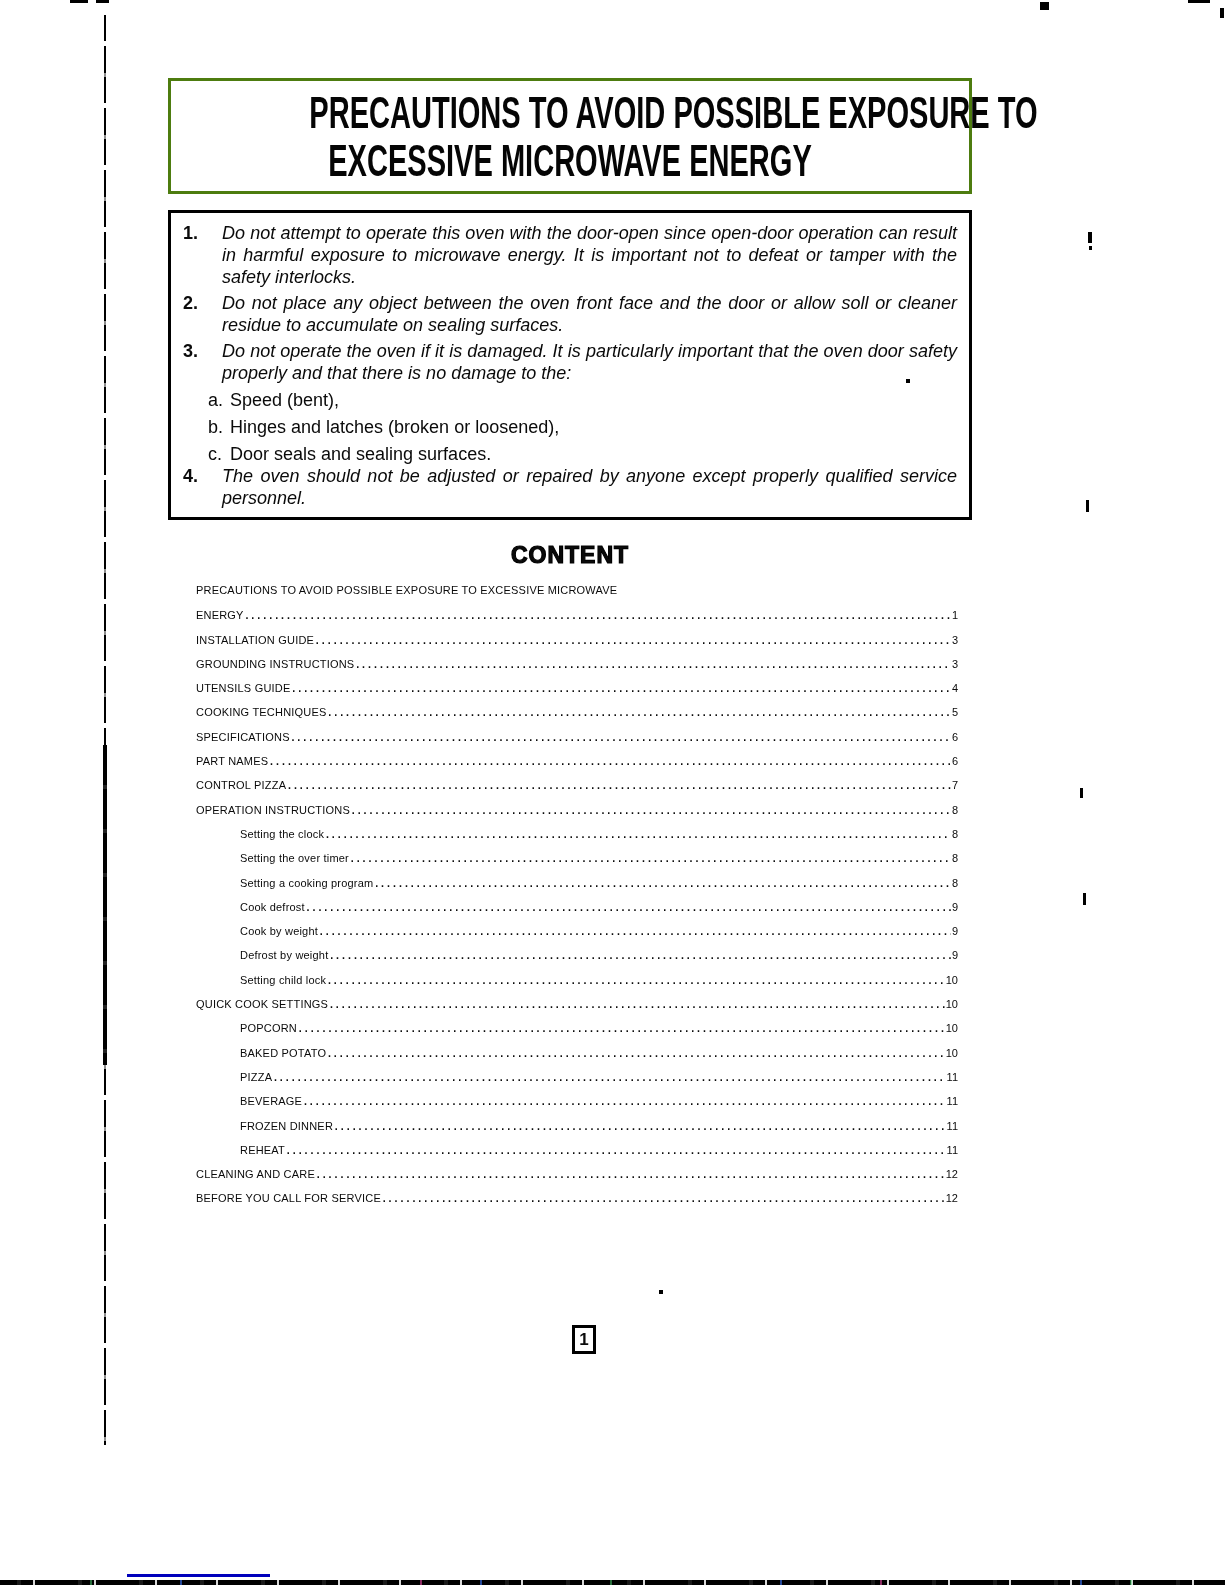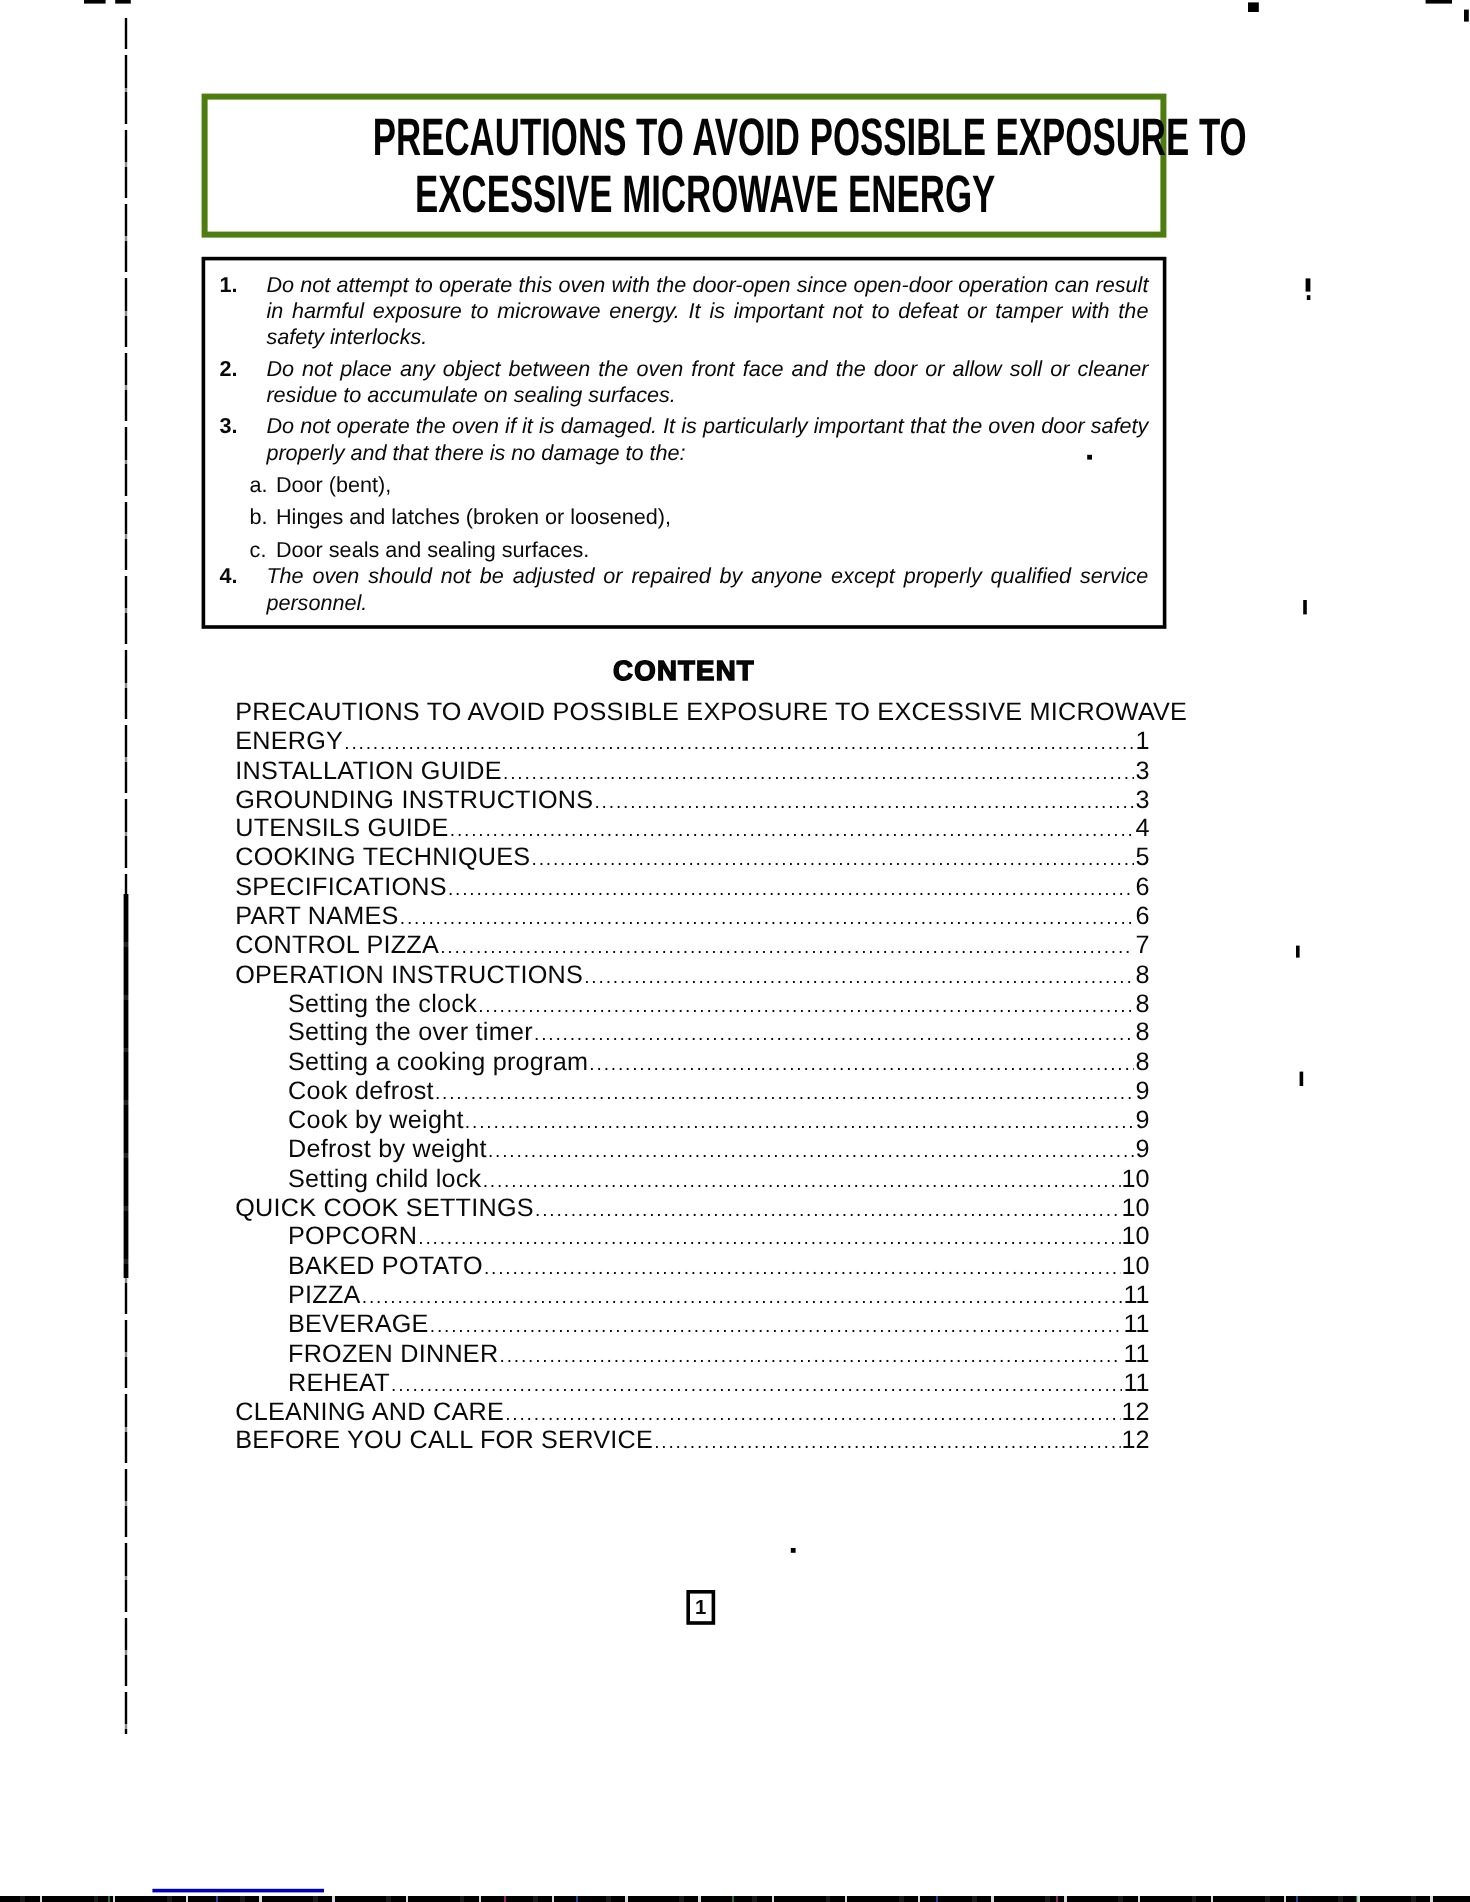--- a/index.html
+++ b/index.html
@@ -6,21 +6,21 @@
   html,body { background:#e8e8e8; }
   .page {
     position:relative; width:1225px; height:1585px;
     background:#ffffff; overflow:hidden;
     font-family:"Liberation Sans", sans-serif; color:#0a0a0a;
   }
   .content-col { position:absolute; left:168px; top:78px; width:804px; }
 
   
   .title-box {
-    border:5px solid #4d7c0f; padding:10px 4px 8px 4px; text-align:right;
+    border:3px solid #4d7c0f; padding:10px 4px 8px 4px; text-align:center;
   }
   .title-line {
     display:block; white-space:nowrap; font-weight:bold; font-size:44px;
     line-height:44px; transform:scaleX(0.66); transform-origin:50% 50%;
     letter-spacing:0px; color:#050505;
   }
   .title-line + .title-line { margin-top:4px; }
 
   
   .prec-box {
@@ -31,21 +31,21 @@
   .prec-num { flex:0 0 39px; font-weight:bold; }
   .prec-text { flex:1 1 auto; text-align:justify;font-style:italic; }
   .prec-sub { display:flex; margin:5px 0 0 25px; line-height:22px; }
   .prec-sub-letter { flex:0 0 22px; }
 
   
   .content-heading {
     margin-top:20px; text-align:center; font-size:23px; font-weight:bold;
     letter-spacing:1px; -webkit-text-stroke:1.2px #000; line-height:30px;
   }
-  .toc { margin:8px 0 0 28px; width:762px; font-size:21px; }
+  .toc { margin:8px 0 0 28px; width:762px; font-size:11px; }
   .toc-row { display:flex; align-items:baseline; height:24.3px; line-height:24.3px; }
   .toc-row.indent { padding-left:44px; }
   .toc-label { white-space:nowrap; letter-spacing:0.2px; }
   .toc-dots { flex:1 1 auto; overflow:hidden; white-space:nowrap; margin:0 1px; }
   .toc-dots::after {
     content:"......................................................................................................................................................................................";
     letter-spacing:1.5px; font-size:16px;
   }
   .toc-page { flex:0 0 auto; white-space:nowrap; }
 
@@ -98,21 +98,21 @@
         <div class="prec-item">
           <span class="prec-num">2.</span>
           <span class="prec-text">Do not place any object between the oven front face and the door or allow soll or cleaner residue to accumulate on sealing surfaces.</span>
         </div>
         <div class="prec-item">
           <span class="prec-num">3.</span>
           <span class="prec-text">Do not operate the oven if it is damaged. It is particularly important that the oven door safety properly and that there is no damage to the:</span>
         </div>
         <div class="prec-sub">
           <span class="prec-sub-letter">a.</span>
-          <span>Door (bent),</span>
+          <span>Speed (bent),</span>
         </div>
         <div class="prec-sub">
           <span class="prec-sub-letter">b.</span>
           <span>Hinges and latches (broken or loosened),</span>
         </div>
         <div class="prec-sub">
           <span class="prec-sub-letter">c.</span>
           <span>Door seals and sealing surfaces.</span>
         </div>
         <div class="prec-item">

